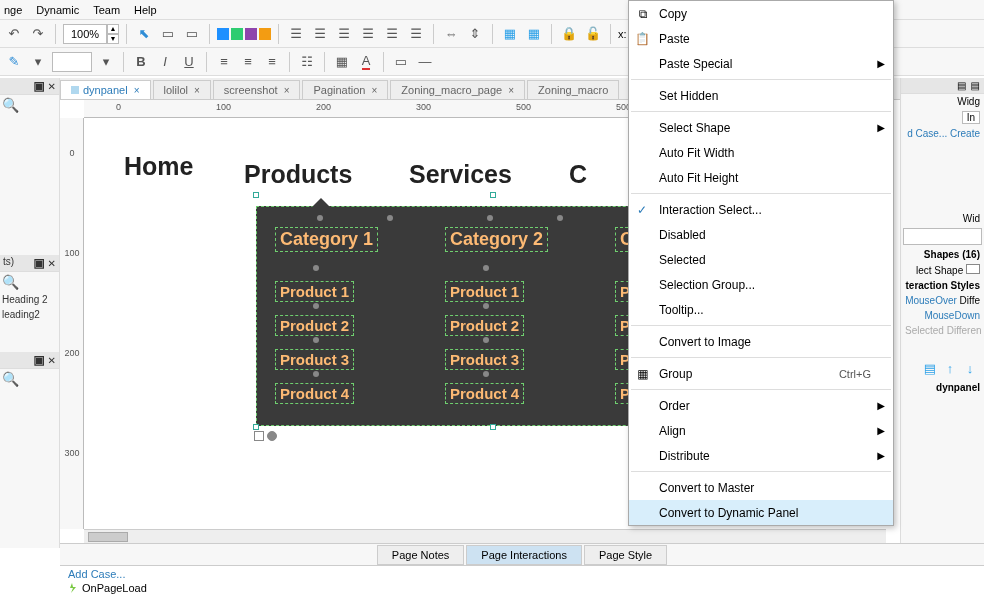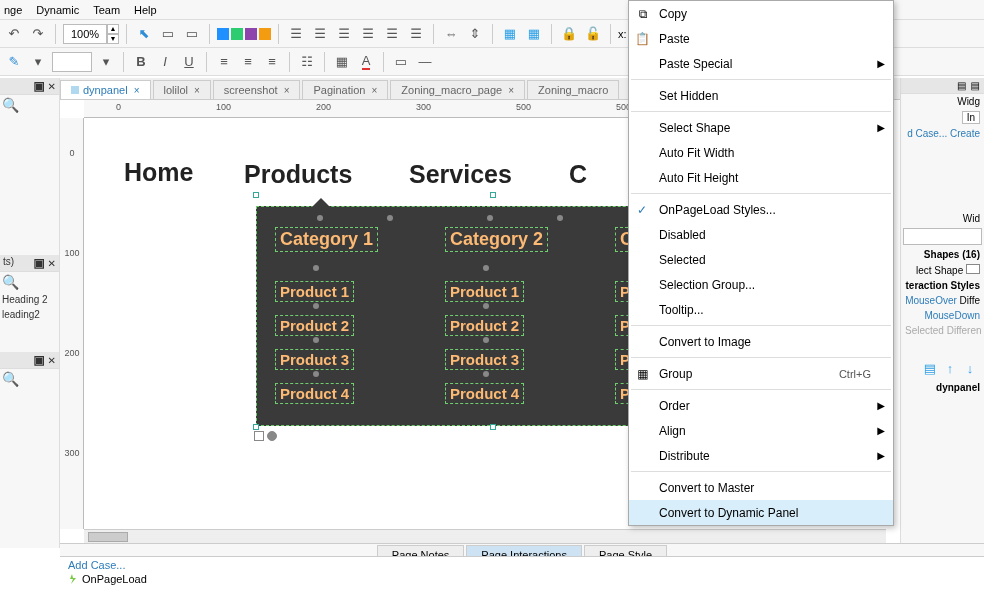--- a/index.html
+++ b/index.html
@@ -56,21 +56,21 @@
 .canvas { position:relative; width:100%; height:100%; }
 .scroll-h { position:absolute; left:24px; right:14px; bottom:0; height:14px; background:#eee; border-top:1px solid #ccc; }
 .scroll-h .thumb { position:absolute; left:4px; top:2px; height:10px; width:40px; background:#ccc; border:1px solid #aaa; }
 
 
 .page-tabs { position:absolute; left:60px; right:0; bottom:40px; height:22px; display:flex; justify-content:center; align-items:center; background:#f7f7f7; font-size:11px; border-top:1px solid #ccc; }
 .page-tab { padding:3px 14px; border:1px solid #ccc; background:#eee; margin:0 1px; cursor:default; }
 .page-tab.active { background:#cde2f2; }
 
 
-.case-panel { position:absolute; left:60px; right:0; bottom:0; height:49px; background:#fff; border-top:1px solid #ccc; font-size:11px; padding:2px 8px; }
+.case-panel { position:absolute; left:60px; right:0; bottom:0; height:40px; background:#fff; border-top:1px solid #ccc; font-size:11px; padding:2px 8px; }
 .case-panel .add { color:#2d7cb9; cursor:default; }
 .case-panel .evt { display:flex; align-items:center; gap:4px; margin-top:2px; }
 .case-panel .evt .ico { width:10px; height:10px; display:inline-block; }
 
 
 .nav-text { position:absolute; font-size:25px; font-weight:bold; color:#222; }
 .flyout { position:absolute; background:#3a3a3a; border:1px dashed #6fcf6f; }
 .flyout::before { content:""; position:absolute; top:-9px; left:55px; border-left:9px solid transparent; border-right:9px solid transparent; border-bottom:9px solid #3a3a3a; }
 .sel-handle { position:absolute; width:6px; height:6px; background:#fff; border:1px solid #3a9; }
 .mid-dot { position:absolute; width:6px; height:6px; background:#888; border-radius:50%; }
@@ -252,21 +252,21 @@
   </div>
   <div class="ruler-v">
     <span class="rtk" style="top:30px">0</span>
     <span class="rtk" style="top:130px">100</span>
     <span class="rtk" style="top:230px">200</span>
     <span class="rtk" style="top:330px">300</span>
   </div>
 
   <div class="canvas-wrap">
     <div class="canvas">
-      <div class="nav-text" style="left:40px; top:40px;">Home</div>
+      <div class="nav-text" style="left:40px; top:34px;">Home</div>
       <div class="nav-text" style="left:160px; top:42px;">Products</div>
       <div class="nav-text" style="left:325px; top:42px;">Services</div>
       <div class="nav-text" style="left:485px; top:42px;">C</div>
 
       <div class="flyout" style="left:172px; top:88px; width:430px; height:220px;">
 
         <div class="cell" style="left:18px; top:20px;">Category 1</div>
         <div class="cell sm" style="left:18px; top:74px;">Product 1</div>
         <div class="cell sm" style="left:18px; top:108px;">Product 2</div>
         <div class="cell sm" style="left:18px; top:142px;">Product 3</div>
@@ -356,21 +356,21 @@
       </div>
   <div class="row">
         <span>Auto Fit Width</span>
       </div>
   <div class="row">
         <span>Auto Fit Height</span>
       </div>
   <hr>
   <div class="row">
         <span class="check">✓</span>
-        <span>OnPageLoad Styles...</span>
+        <span>Interaction Select...</span>
       </div>
   <div class="row">
         <span>Disabled</span>
       </div>
   <div class="row">
         <span>Selected</span>
       </div>
   <div class="row">
         <span>Selection Group...</span>
       </div>

